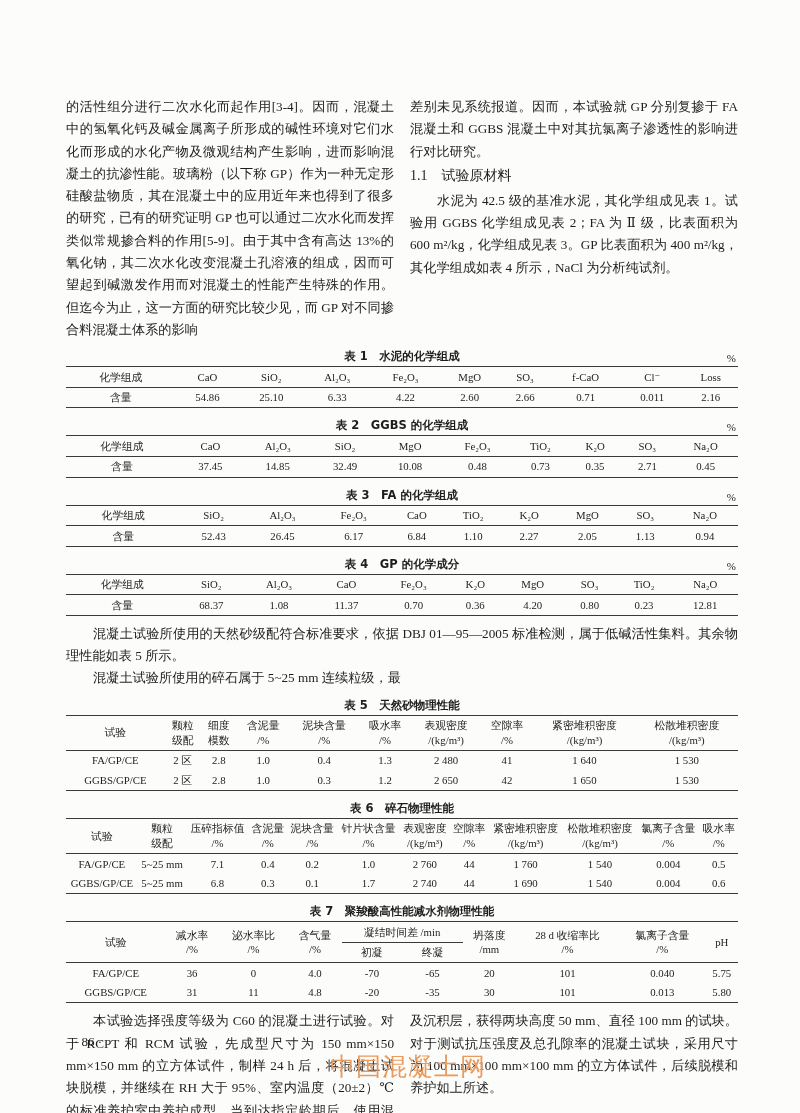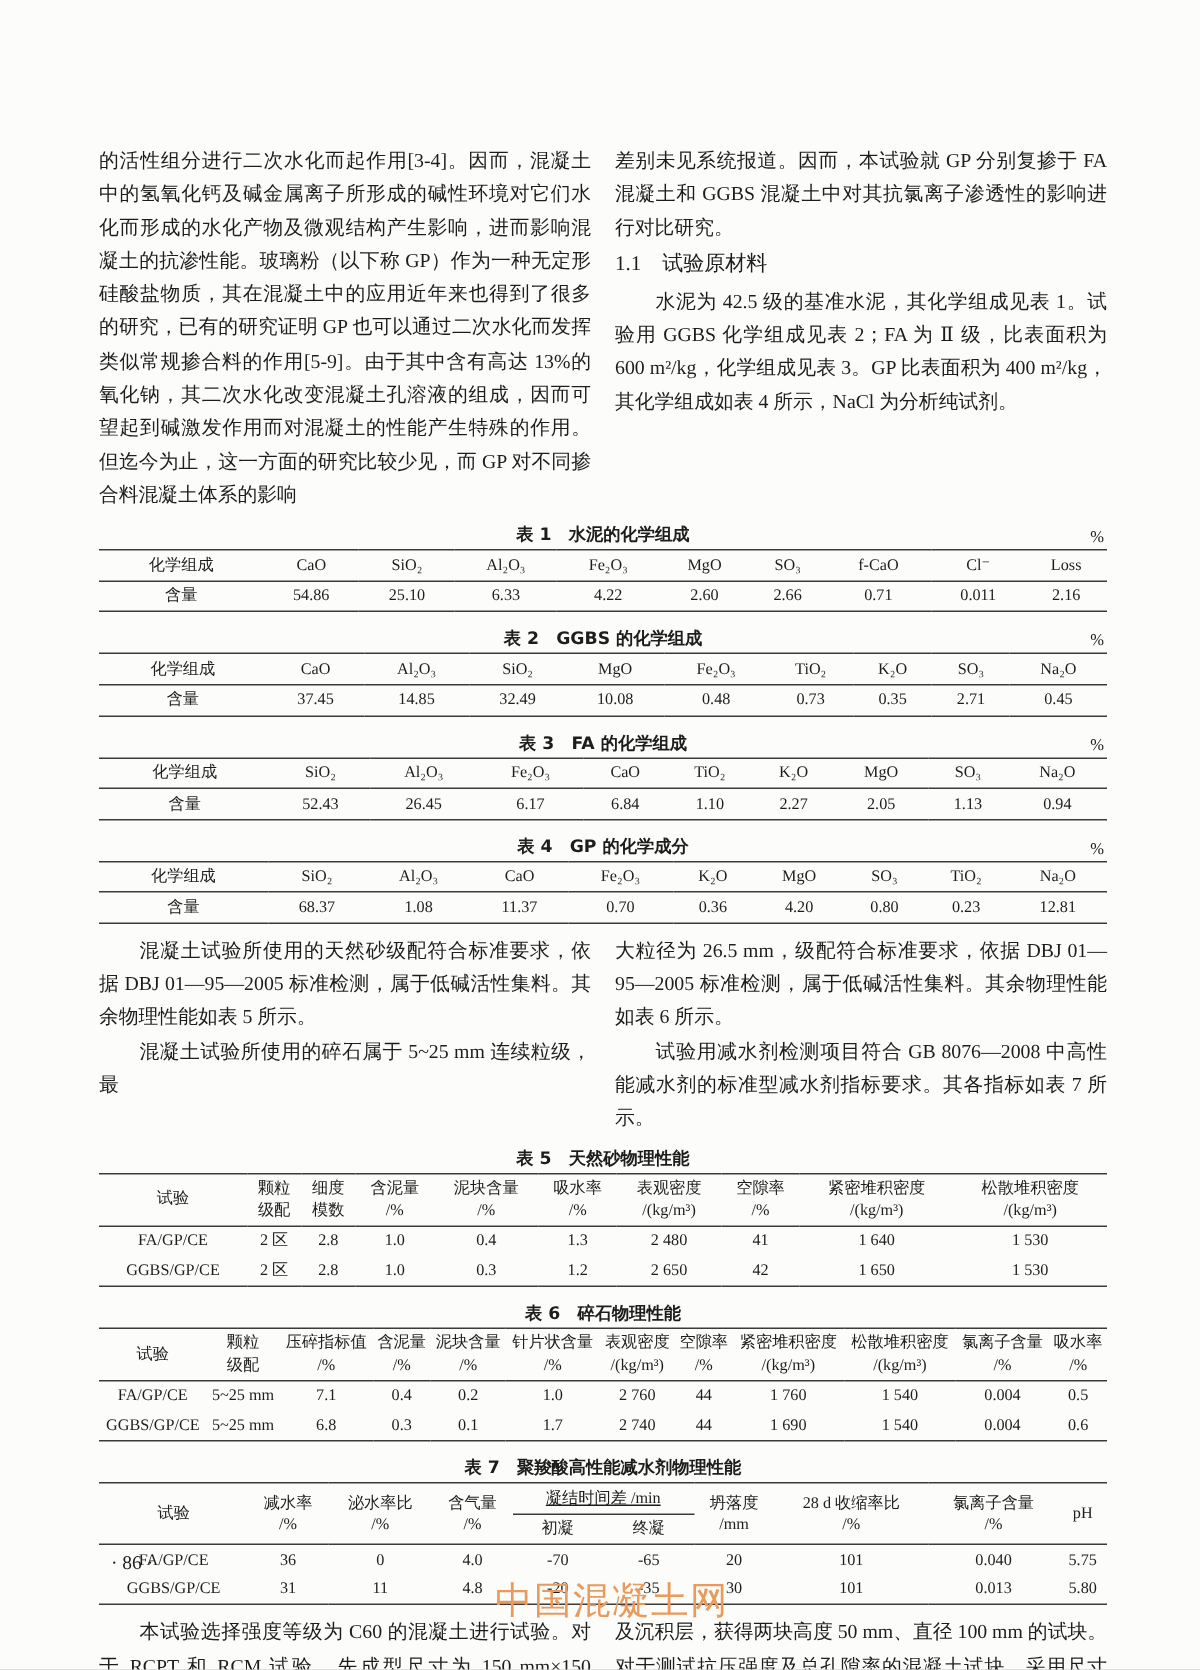--- a/index.html
+++ b/index.html
@@ -20,21 +20,21 @@
               font-family:"DejaVu Sans","Liberation Sans",sans-serif;
               font-weight:bold; font-size:11.5px; }
   .tbl-head .unit { position:absolute; right:2px; bottom:2px; font-weight:normal;
                     font-family:"Liberation Serif",serif; font-size:11px; }
   table.dt { width:100%; border-collapse:collapse;
              border-top:1.5px solid #3a3a3a; border-bottom:1.5px solid #3a3a3a;
              font-size:10.8px; }
   table.dt thead { border-bottom:1px solid #3a3a3a; }
   table.dt th, table.dt td { font-weight:normal; text-align:center;
              padding:2.5px 1px; white-space:pre-line; line-height:1.35; }
-  table.dt th.grp { border-bottom:1px solid #3a3a3a;text-decoration:underline; }
+  table.dt th.grp { border-bottom:1px solid #3a3a3a; }
   .midtext { margin:2px 0 1px; }
   .pagenum { position:absolute; left:74px; top:1034px; font-size:13px; }
   .watermark { position:absolute; left:330px; top:1050px; font-size:25px;
                letter-spacing:1px; color:#e99b5e;
                font-family:"DejaVu Sans","Liberation Sans",sans-serif; }
 </style>
 </head>
 <body>
 
 <div class="page">
@@ -204,24 +204,20 @@
               </tr>
             </tbody>
           </table>
         </div>
     </section>
 
     <div class="twocol midtext">
       <div class="col">
         <p class="indent">混凝土试验所使用的天然砂级配符合标准要求，依据 DBJ 01—95—2005 标准检测，属于低碱活性集料。其余物理性能如表 5 所示。</p>
         <p class="indent">混凝土试验所使用的碎石属于 5~25 mm 连续粒级，最</p>
-      </div>
-      <div class="col">
-        <p>大粒径为 26.5 mm，级配符合标准要求，依据 DBJ 01—95—2005 标准检测，属于低碱活性集料。其余物理性能如表 6 所示。</p>
-        <p class="indent">试验用减水剂检测项目符合 GB 8076—2008 中高性能减水剂的标准型减水剂指标要求。其各指标如表 7 所示。</p>
       </div>
     </div>
 
     <section class="tblock">
       <div class="tbl-head">
         <span>表 5　天然砂物理性能</span>
       </div>
       <div>
           <table class="dt">
             <thead>

